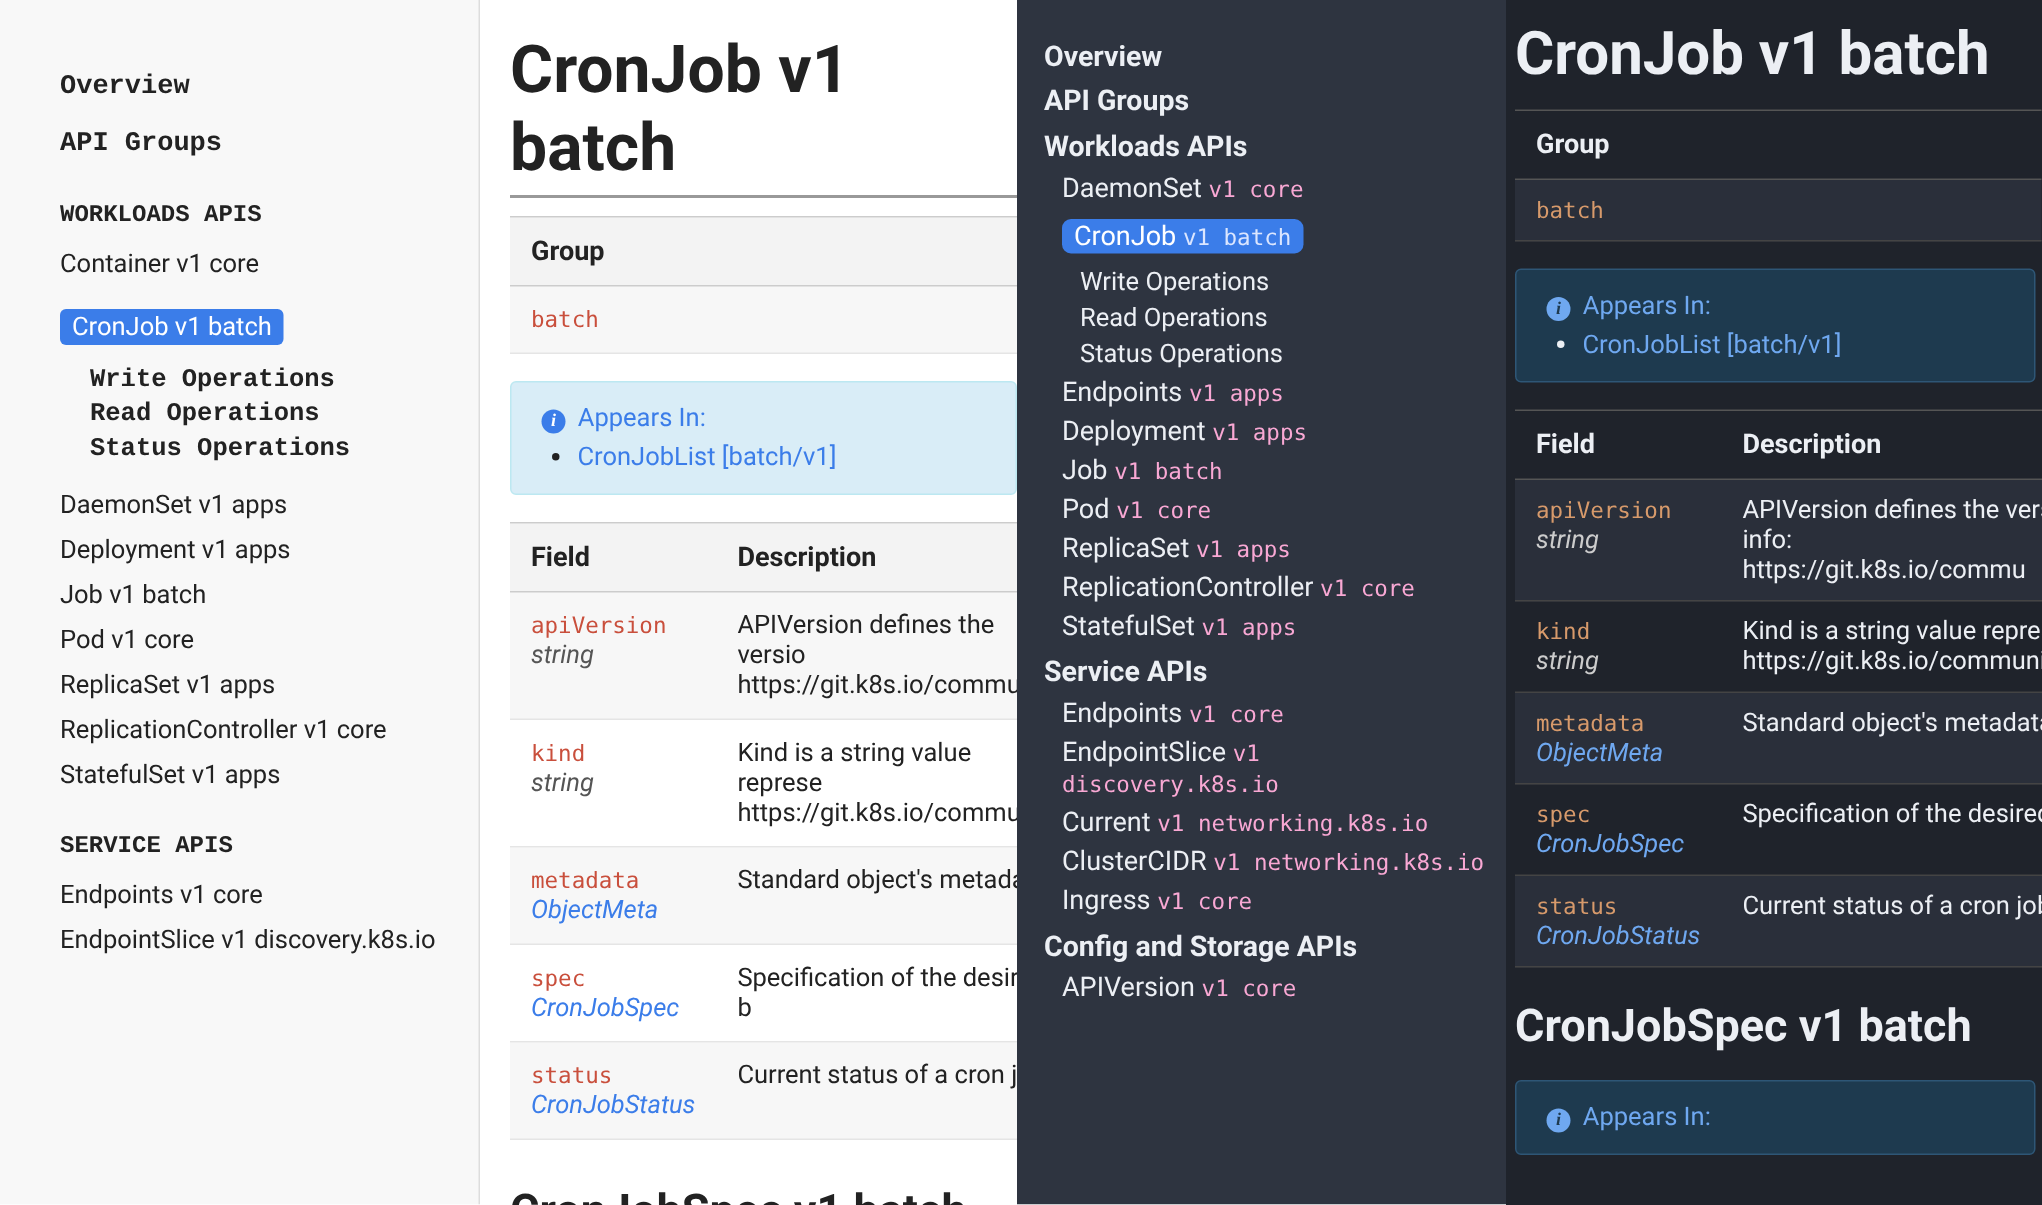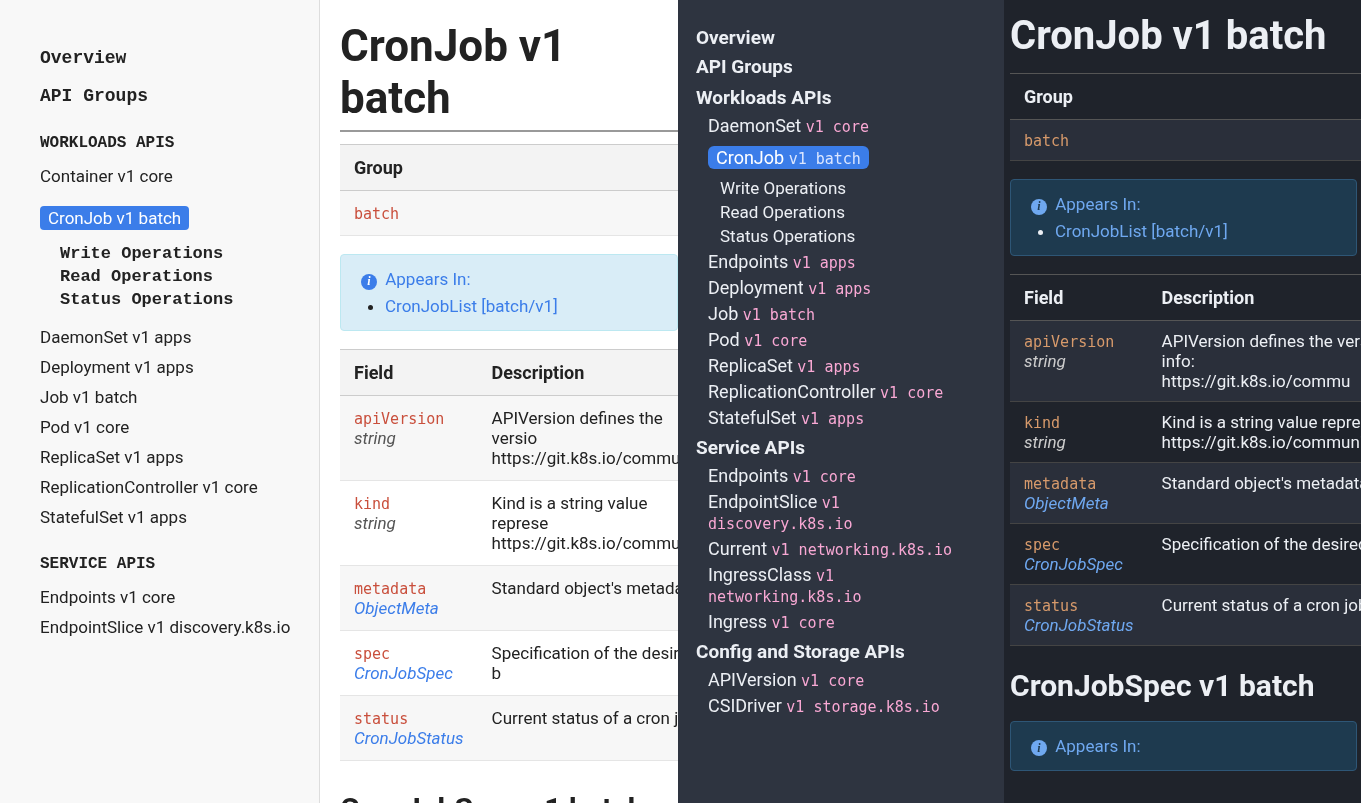--- a/index.html
+++ b/index.html
@@ -304,25 +304,24 @@
   <div class="nav-item"><span>Deployment</span> <span class="ver">v1 apps</span></div>
   <div class="nav-item"><span>Job</span> <span class="ver">v1 batch</span></div>
   <div class="nav-item"><span>Pod</span> <span class="ver">v1 core</span></div>
   <div class="nav-item"><span>ReplicaSet</span> <span class="ver">v1 apps</span></div>
   <div class="nav-item"><span>ReplicationController</span> <span class="ver">v1 core</span></div>
   <div class="nav-item"><span>StatefulSet</span> <span class="ver">v1 apps</span></div>
   <div class="nav-section">Service APIs</div>
   <div class="nav-item"><span>Endpoints</span> <span class="ver">v1 core</span></div>
   <div class="nav-item"><span>EndpointSlice</span> <span class="ver">v1 discovery.k8s.io</span></div>
   <div class="nav-item"><span>Current</span> <span class="ver">v1 networking.k8s.io</span></div>
-  <div class="nav-item"><span>IngressClass</span> <span class="ver">v1 networking.k8s.io</span></div>
+  <div class="nav-item"><span>ClusterCIDR</span> <span class="ver">v1 networking.k8s.io</span></div>
   <div class="nav-item"><span>Ingress</span> <span class="ver">v1 core</span></div>
   <div class="nav-section">Config and Storage APIs</div>
   <div class="nav-item"><span>APIVersion</span> <span class="ver">v1 core</span></div>
-  <div class="nav-item"><span>CSIDriver</span> <span class="ver">v1 storage.k8s.io</span></div>
 </div>
 
 <div class="panel content-dark">
   <h1>CronJob v1 batch</h1>
   <table class="tbl-dark">
     <tbody>
         <tr>
           <th>Group</th>
         </tr>
     <tr class="alt">

